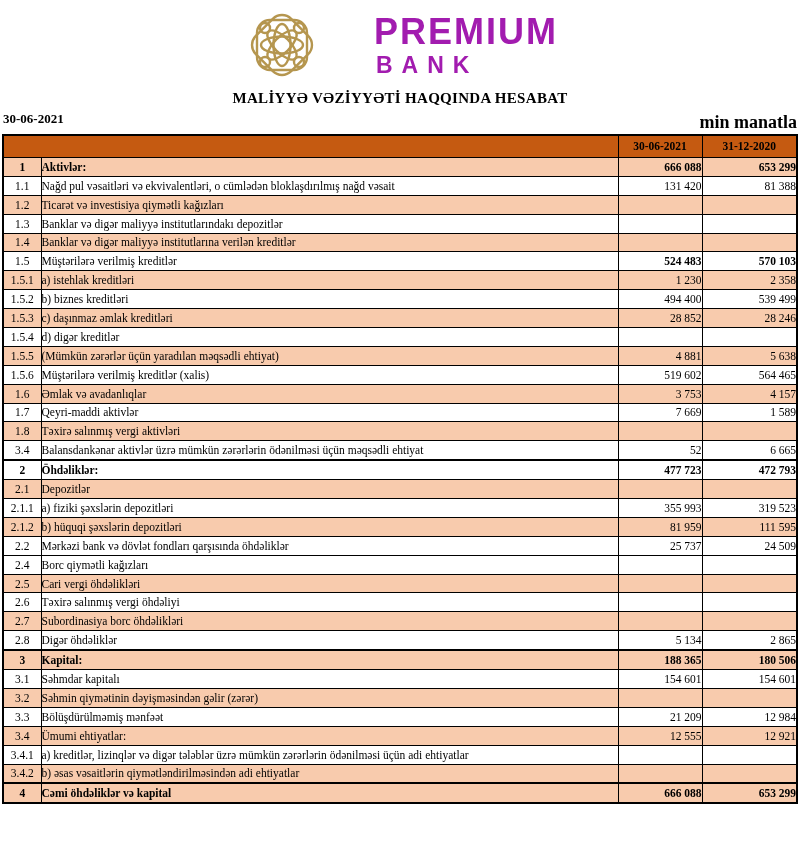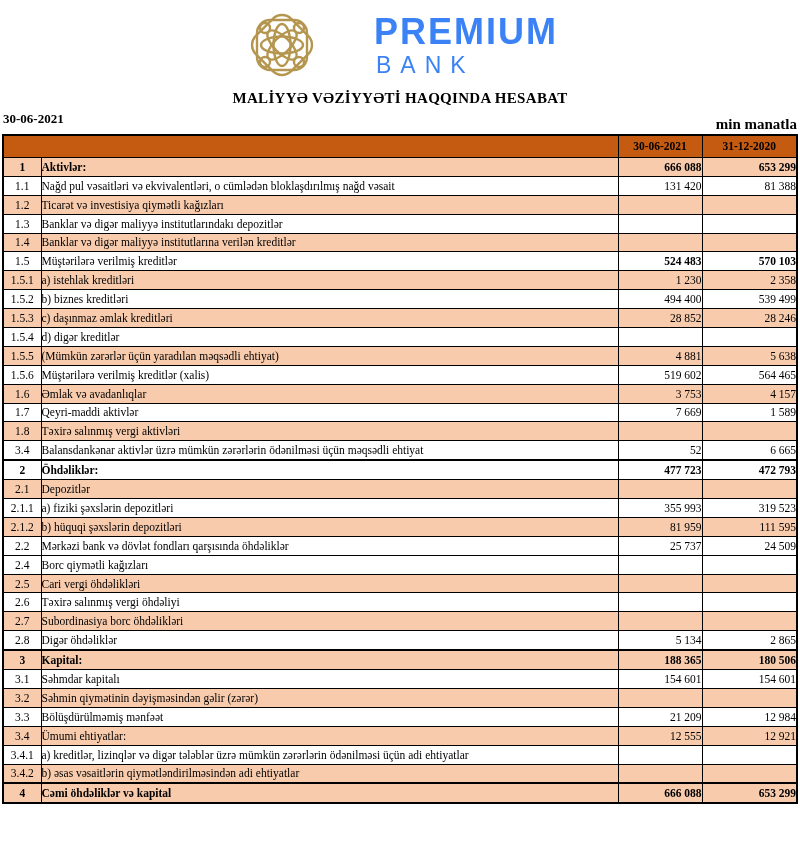--- a/index.html
+++ b/index.html
@@ -1,29 +1,29 @@
 <!DOCTYPE html>
 <html style="--hdr-bg: #C55A11; --row-alt: #F8CBAD;"><head>
 <meta charset="utf-8">
 <style>
   html,body{margin:0;padding:0;background:#fff;}
   body{width:800px;height:867px;overflow:hidden;font-family:"Liberation Serif",serif;color:#000;}
 
   
   .logo-row{display:flex;justify-content:center;align-items:center;padding-top:4px;height:82px;gap:12px;}
   .logo-emblem{width:80px;height:78px;flex:0 0 auto;}
-  .logo-text{display:flex;flex-direction:column;line-height:1;font-family:"Liberation Sans",sans-serif;color:#3b82f6;margin-left:40px;}
+  .logo-text{display:flex;flex-direction:column;line-height:1;font-family:"Liberation Sans",sans-serif;color:#a21caf;margin-left:40px;}
   .brand-name{font-size:36px;font-weight:800;letter-spacing:2px;}
-  .brand-sub{font-size:23px;font-weight:400;letter-spacing:9px;margin-top:4px;margin-left:2px;}
+  .brand-sub{font-size:23px;font-weight:700;letter-spacing:9px;margin-top:4px;margin-left:2px;}
 
   
   .report-title{text-align:center;font-weight:bold;font-size:15px;letter-spacing:.3px;margin-top:4px;}
   .meta-row{display:flex;justify-content:space-between;align-items:flex-end;padding:0 3px;margin-top:4px;height:22px;}
   .date-label{font-weight:bold;font-size:13px;align-self:flex-start;}
-  .unit-label{font-weight:bold;font-size:15px;}
+  .unit-label{font-weight:bold;font-size:18px;}
 
   
   table.fin{border-collapse:collapse;width:796px;margin:1px 2px 0 2px;table-layout:fixed;border:2px solid #000;}
   table.fin th,table.fin td{border:1px solid #000;font-size:11.5px;line-height:1.05;padding:0;overflow:hidden;white-space:nowrap;}
   thead th{height:21px;font-weight:bold;font-size:12px;text-align:center;border-bottom:2px solid #000;}
   tbody td{height:17.9px;}
   col.c-num{width:38px;}
   col.c-val1{width:84px;}
   col.c-val2{width:95px;}
   td.num{text-align:center;}

